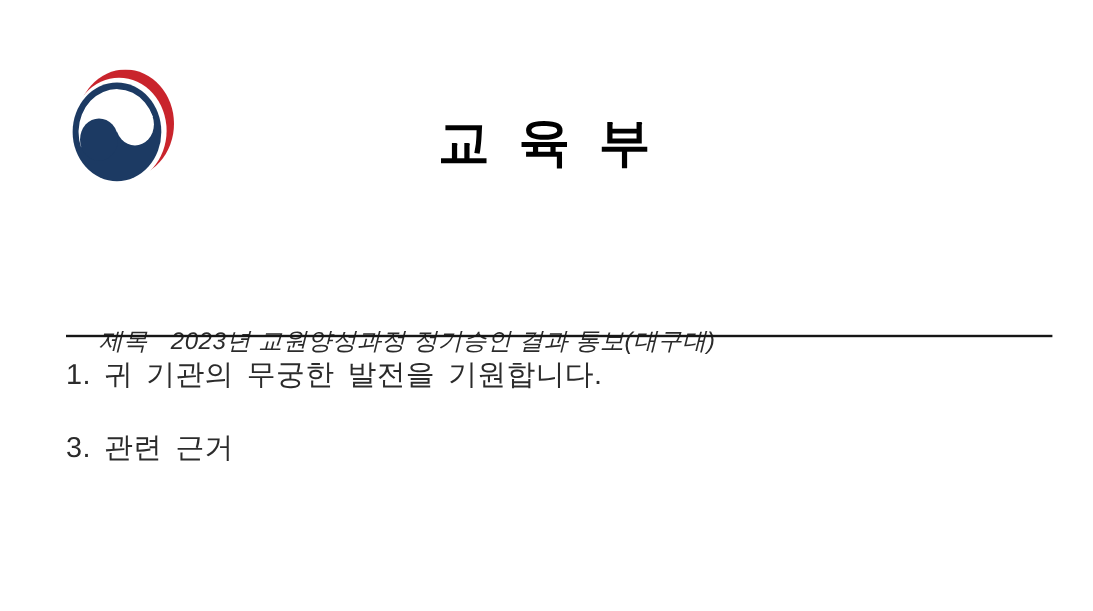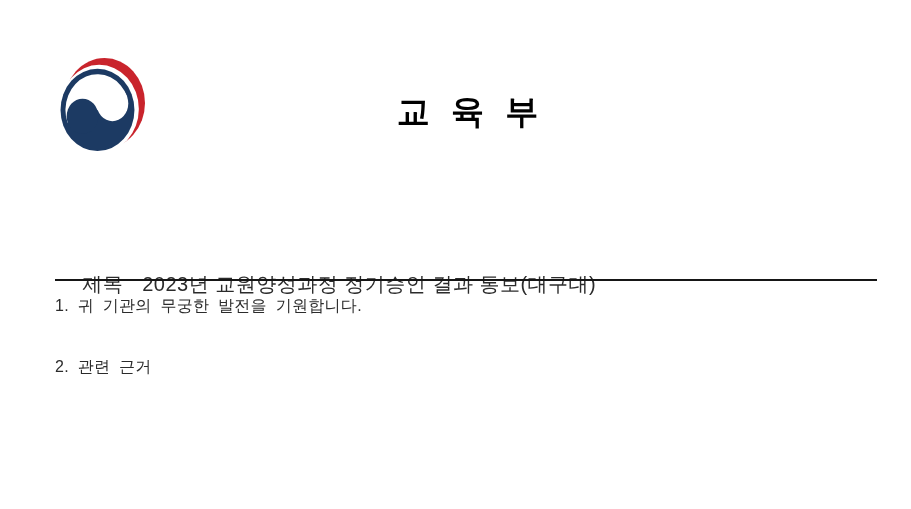--- a/index.html
+++ b/index.html
@@ -30,46 +30,46 @@
   
   .title-row {
     position: absolute;
     left: 0;
     right: 0;
     top: 90px;
     text-align: center;
   }
   .title-row span {
     position: relative;
-    left: 15px;
-    font-size: 33px;
+    left: 1px;
+    font-size: 43px;
     font-weight: 800;
     letter-spacing: 6px;
     color: #000000;
   }
 
   
   .meta-line { font-size: 20px; letter-spacing: 0.5px; color: #2b2b2b; }
   .recipient-line { left: 60px; top: 186px; }
   .recipient-line .val { margin-left: 14px; }
   .via-line { left: 58px; top: 217px; }
-  .subject-line { left: 58px; top: 248px; }
+  .subject-line { left: 58px; top: 248px; font-style: italic; }
   .subject-line .val { margin-left: 19px; }
 
   .subject-rule {
     position: absolute;
     left: 55px;
     top: 279px;
     width: 822px;
     height: 2px;
     background: #161616;
   }
 
   
-  .body-line { font-size: 16px; letter-spacing: 0.3px; word-spacing: 4px; color: #2b2b2b; }
+  .body-line { font-size: 24px; letter-spacing: 0.3px; word-spacing: 4px; color: #2b2b2b; }
   .greeting  { left: 55px; top: 296px; }
   .section-2 { left: 55px; top: 357px; }
   .ref-0 { left: 64px; top: 389px; }
   .ref-1 { left: 63px; top: 422px; }
   .ref-2 { left: 63px; top: 455px; }
 </style>
 </head>
 <body>
 
 <div class="page">
@@ -92,16 +92,16 @@
 
 
   <div class="abs meta-line subject-line">
     <span>제목</span><span class="val">2023년 교원양성과정 정기승인 결과 통보(대구대)</span>
   </div>
 
   <div class="subject-rule"></div>
 
   <div class="abs body-line greeting">1. 귀 기관의 무궁한 발전을 기원합니다.</div>
 
-  <div class="abs body-line section-2">2. 관련 근거</div>
+  <div class="abs body-line section-2">3. 관련 근거</div>
 
 
 </div>
 
 </body></html>

